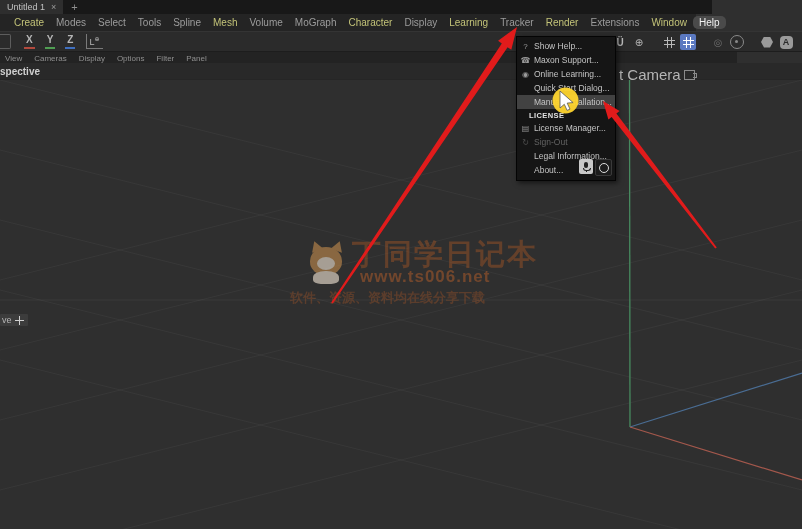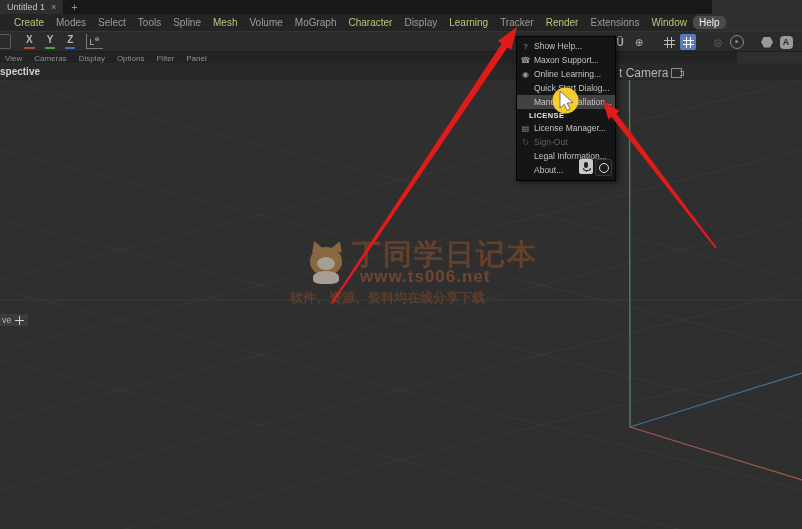--- a/index.html
+++ b/index.html
@@ -59,21 +59,21 @@
                    background:#8a8a8a;border-radius:50%;}
   
   #vpmenu{position:absolute;left:0;top:52px;width:737px;height:11px;background:#232323;
           display:flex;align-items:flex-end;gap:12px;padding-left:5px;box-sizing:border-box;}
   .vp-menu-item{font-size:8px;color:#8f8f8f;white-space:nowrap;}
   
   #viewport{position:absolute;left:0;top:63px;width:696px;height:466px;background:#2f2f2f;}
   #vp-header{position:absolute;left:0;top:0;width:802px;height:16px;background:#292929;
              border-bottom:1px solid #262626;}
   #vp-view-label{position:absolute;left:0;top:3px;font-size:10px;font-weight:bold;color:#cfcfcf;}
-  #vp-camera-label{position:absolute;left:619px;top:3px;font-size:12px;color:#b5b5b5;
+  #vp-camera-label{position:absolute;left:619px;top:3px;font-size:15px;color:#b5b5b5;
                    display:flex;align-items:center;gap:3px;}
   .cam-toggle{width:9px;height:8px;border:1px solid #8a8a8a;display:inline-block;position:relative;}
   .cam-toggle::after{content:"";position:absolute;right:-3px;top:2px;width:3px;height:3px;
                      border:1px solid #8a8a8a;border-left:none;}
   #move-hint{position:absolute;left:0;top:251px;background:#3c3c3c;color:#b5b5b5;font-size:9px;
              padding:1px 4px 1px 2px;display:flex;align-items:center;gap:3px;border-radius:1px;}
   .move-cross{width:9px;height:9px;position:relative;display:inline-block;}
   .move-cross::before{content:"";position:absolute;left:4px;top:0;width:1px;height:9px;background:#cfcfcf;}
   .move-cross::after{content:"";position:absolute;left:0;top:4px;width:9px;height:1px;background:#cfcfcf;}
   

